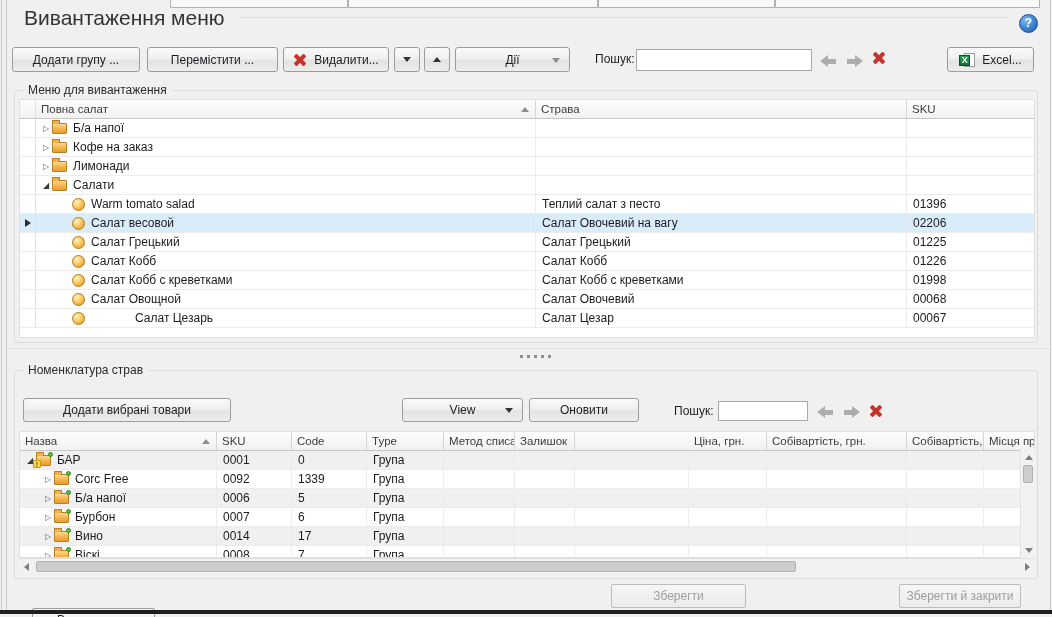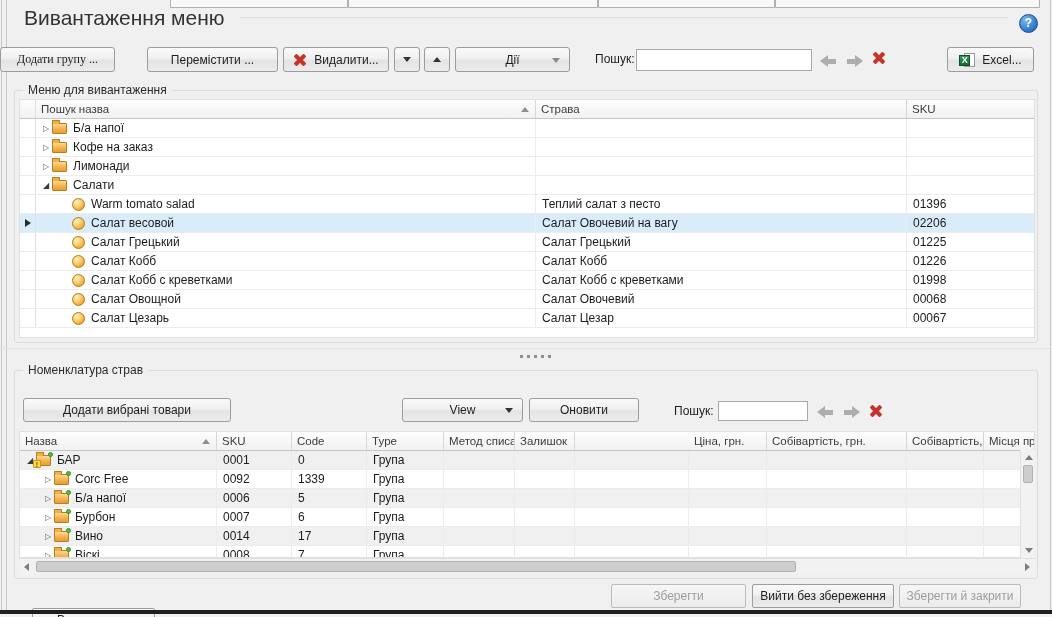--- a/index.html
+++ b/index.html
@@ -124,21 +124,21 @@
     <div class="tabstub" style="left:0;width:178px;"></div>
     <div class="tabstub" style="left:178px;width:250px;"></div>
     <div class="tabstub" style="left:428px;width:177px;"></div>
     <div class="tabstub" style="left:605px;width:265px;"></div>
   </div>
 
   <div class="page-title">Вивантаження меню</div>
   <div class="title-rule"></div>
   <div class="help-icon">?</div>
 
-  <div class="btn" style="left:0;top:47px;width:115px;font-family:Liberation Serif, serif;">
+  <div class="btn" style="left:12px;top:47px;width:128px;">
     <span>Додати групу ...</span>
   </div>
   <div class="btn" style="left:147px;top:47px;width:131px;">
     <span>Перемістити ...</span>
   </div>
   <div class="btn" style="left:283px;top:47px;width:106px;">
     <span class="red-x inline">
         <i></i>
         <i></i>
       </span>
@@ -175,21 +175,21 @@
       </span>
     <span>Excel...</span>
   </div>
 
   <div class="panel" style="left:14px;top:90px;width:1024px;height:253px;">
     <span class="panel-legend">Меню для вивантаження</span>
     <div class="tbl" id="menu-table" style="left:4px;top:8px;width:1016px;height:239px;">
         <div class="thead">
           <div class="th gutter-cell" style="width: 16px; flex: 0 0 auto;"></div>
           <div class="th" style="width: 500px; flex: 0 0 auto;">
-            <span>Пошук назва</span>
+            <span>Повна салат</span>
             <span class="sort-asc"></span>
           </div>
           <div class="th" style="width: 371px; flex: 0 0 auto;">
             <span>Страва</span>
           </div>
           <div class="th" style="width: 129px; flex: 0 0 auto;">
             <span>SKU</span>
           </div>
         </div>
         <div class="trow">
@@ -283,21 +283,21 @@
           <div class="tcell gutter-cell" style="width: 16px; flex: 0 0 auto;"></div>
           <div class="tcell tree" style="width: 500px; flex: 0 0 auto; padding-left: 36px;">
             <span class="dish-icon"></span>
             <span>Салат Овощной</span>
           </div>
           <div class="tcell" style="width: 371px; flex: 0 0 auto;">Салат Овочевий</div>
           <div class="tcell" style="width: 129px; flex: 0 0 auto;">00068</div>
         </div>
         <div class="trow">
           <div class="tcell gutter-cell" style="width: 16px; flex: 0 0 auto;"></div>
-          <div class="tcell tree" style="width: 500px; flex: 0 0 auto; padding-left: 36px;">
+          <div class="tcell tree" style="width: 500px; flex: 0 0 auto; padding-left: 36px; gap: 44px;">
             <span class="dish-icon"></span>
             <span>Салат Цезарь</span>
           </div>
           <div class="tcell" style="width: 371px; flex: 0 0 auto;">Салат Цезар</div>
           <div class="tcell" style="width: 129px; flex: 0 0 auto;">00067</div>
         </div>
       </div>
   </div>
 
   <div class="splitter">
@@ -511,21 +511,18 @@
         </span>
     </div>
   </div>
 
   <div class="btn footer-btn" style="left:32px;top:584px;width:123px;margin-top:24px;">
     <span>Вивантажити</span>
   </div>
   <div class="btn footer-btn disabled" id="btn-save" style="left:611px;top:584px;width:135px;">
     <span>Зберегти</span>
   </div>
-  <div class="btn footer-btn" id="btn-exit" style="left:752px;top:584px;width:142px;">
-    <span>Вийти без збереження</span>
-  </div>
   <div class="btn footer-btn disabled" id="btn-save-close" style="left:899px;top:584px;width:122px;">
     <span>Зберегти й закрити</span>
   </div>
 
   <div class="bottom-bar"></div>
 </div>
 
 </body></html>

